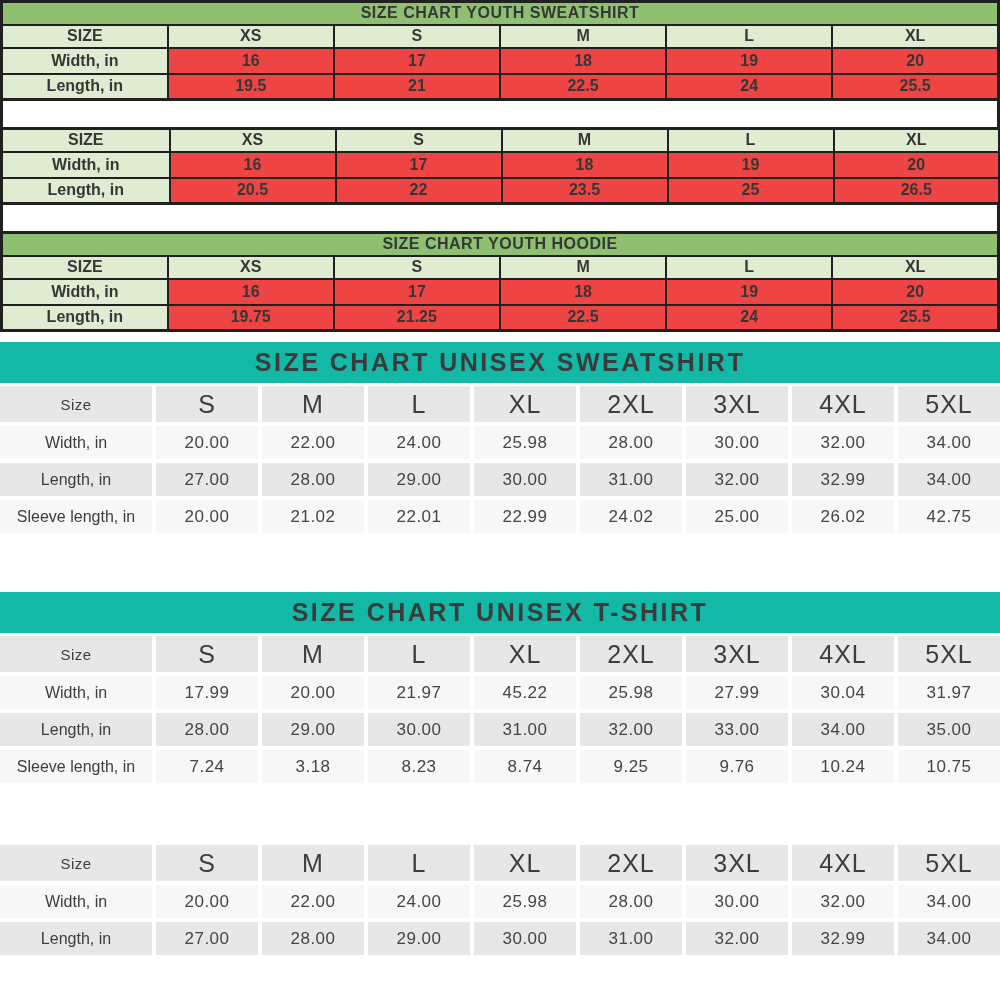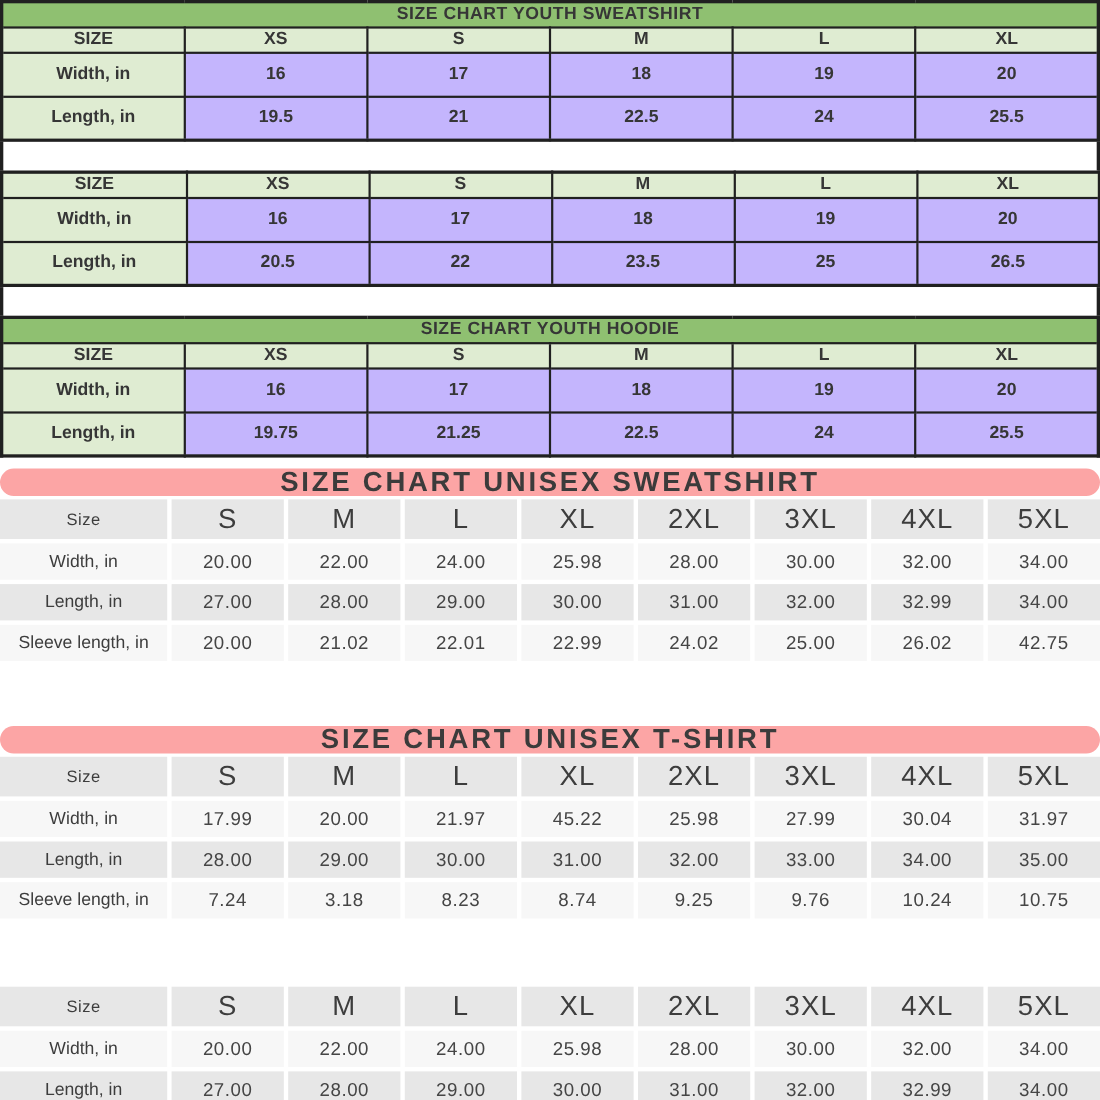--- a/index.html
+++ b/index.html
@@ -33,41 +33,40 @@
     height: 23px;
     font-size: 17px;
     letter-spacing: 0.5px;
   }
   td.y-corner, td.y-label {
     background: #dfecd2;
     text-align: left;
     padding-left: 8px;
   }
   td.y-head { background: #dfecd2; height: 23px; }
-  td.y-val  { background: #c4b5fd; height: 40px; margin-left: 36px; }
+  td.y-val  { background: #ef4444; height: 26px; margin-left: 36px; }
   td.y-label { height: 26px; }
   .youth-gap {
     height: 26px;
     border-left: 3px solid #202020;
     border-right: 3px solid #202020;
     background: #ffffff;
   }
 
   
   .unisex-section { width: 1000px; margin-top: 10px; }
   .u-table { margin-bottom: 0; }
   .u-title {
-    height: 25px;
-    background: #fca5a5;
+    height: 41px;
+    background: #14b8a6;
     color: #3b3b3b;
     display: flex; align-items: center; justify-content: center;
     font-size: 25px;
     font-weight: bold;
     letter-spacing: 2.5px;
-    border-radius: 15px;
   }
   .u-grid {
     display: grid;
     grid-template-columns: 152px repeat(8, 1fr);
     gap: 4px;
     padding-top: 3px;
   }
   .u-cell {
     display: flex; align-items: center; justify-content: center;
     height: 33px;

